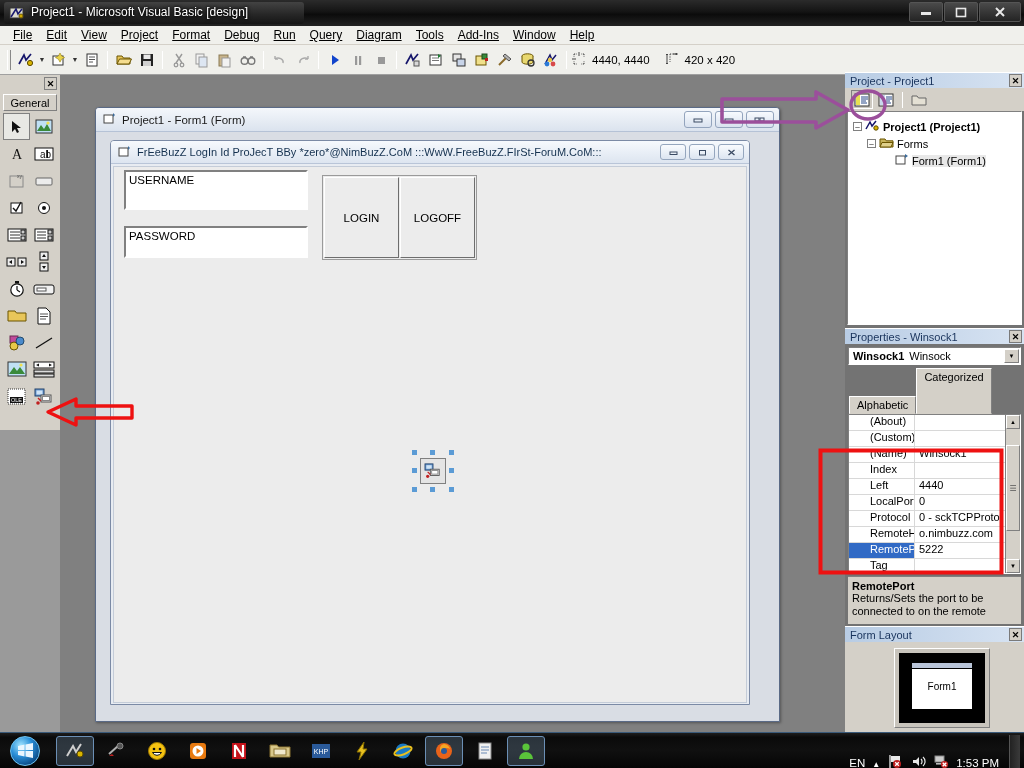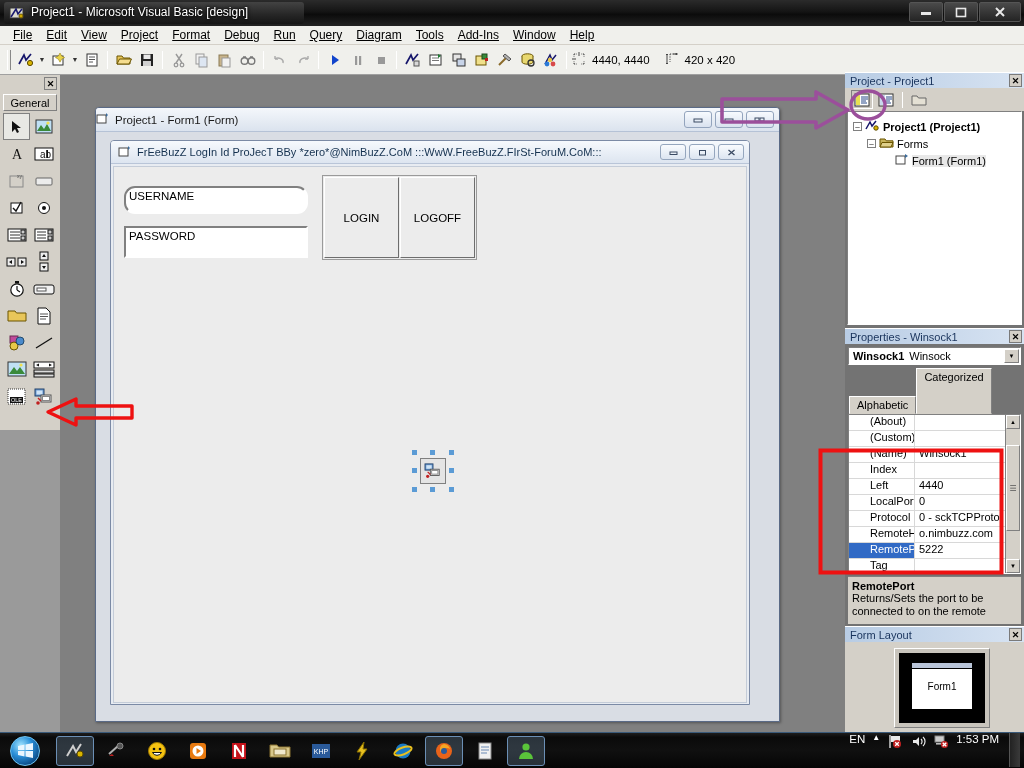--- a/index.html
+++ b/index.html
@@ -81,21 +81,21 @@
 
   
   .fdesign{
     position:absolute; left:35px; top:32px; width:685px; height:615px;
     background:#d9dde4; border:1px solid #5a6a86;
     border-radius:4px 4px 0 0;
     box-shadow:1px 1px 3px rgba(0,0,0,.35);
   }
   .fd-title{
     height:24px; background:linear-gradient(to bottom,#f4f7fb,#dbe3ee);
-    border-bottom:1px solid #b5c2d6; display:flex;align-items:center;
+    border-bottom:1px solid #b5c2d6; display:flex;align-items:center;padding-left:7px;
     border-radius:3px 3px 0 0;
     text-align:right;
   }
   .fd-title-txt{ font-size:11.5px;color:#1a1a1a; margin-left:6px; }
   .fd-btns{ position:absolute; right:5px; top:3px; display:flex; gap:3px; }
   .fd-btn{ width:28px;height:17px; background:linear-gradient(to bottom,#f7fafe,#d9e2ef);
            border:1px solid #93a4bd; border-radius:3px;
            display:flex;align-items:center;justify-content:center;}
 
   
@@ -237,21 +237,21 @@
     background:radial-gradient(circle at 35% 30%,#9fe3ff 0%,#2a8fd8 40%,#0d4f8c 75%,#062d50 100%);
     border:1px solid #6fc3f0; display:flex;align-items:center;justify-content:center;
   }
   .tasks{ display:flex; align-items:center; margin-left:8px; gap:3px; }
   .task{
     width:38px;height:30px; display:flex;align-items:center;justify-content:center;
     border:1px solid transparent; border-radius:3px;
   }
   .task.active{ background:rgba(130,160,190,.28); border-color:#6b8fb5; }
   .tray{
-    position:absolute; right:0; top:0; height:36px; display:flex;align-items:flex-start; gap:7px;
+    position:absolute; right:0; top:0; height:36px; display:flex;align-items:flex-end; gap:7px;
     padding-right:4px;
   }
   .tray-txt{ color:#fff; font-size:11.5px; }
   .tray-ico{ width:16px;height:16px; display:flex;align-items:center;justify-content:center;}
   .showdesk{ width:11px;height:34px; background:linear-gradient(to right,#222,#3a3a3a);
              border-left:1px solid #555; margin-left:3px;}
 
   
   .anno{ position:absolute; pointer-events:none; }
 </style>
@@ -719,21 +719,21 @@
           </div>
           <div class="fw-btn">
             <svg width="11" height="9">
                 <path d="M2.5 2 L8.5 7 M8.5 2 L2.5 7" stroke="#3a4a63" stroke-width="1.3"></path>
               </svg>
           </div>
         </div>
       </div>
 
       <div class="canvas">
-        <div class="vb-text" style="left:10px; top:19px; width:184px; height:28px;border-radius:11px;">USERNAME</div>
+        <div class="vb-text" style="left:10px; top:3px; width:184px; height:40px;">USERNAME</div>
         <div class="vb-text" style="left:10px; top:59px; width:184px; height:32px;">PASSWORD</div>
 
         <div class="vb-frame" style="left:208px; top:8px; width:155px; height:85px;"></div>
         <div class="vb-btn" style="left:210px; top:10px; width:75px; height:81px;">LOGIN</div>
         <div class="vb-btn" style="left:286px; top:10px; width:75px; height:81px;">LOGOFF</div>
 
         <div class="sel-wrap" style="left:298px; top:283px; width:42px; height:42px;">
           <div class="winsock-ctl" style="left:8px; top:8px;">
             <svg width="18" height="16" viewBox="0 0 20 18">
               <rect x="1" y="1" width="9" height="7" fill="#6a9ad0" stroke="#20406b"></rect>

